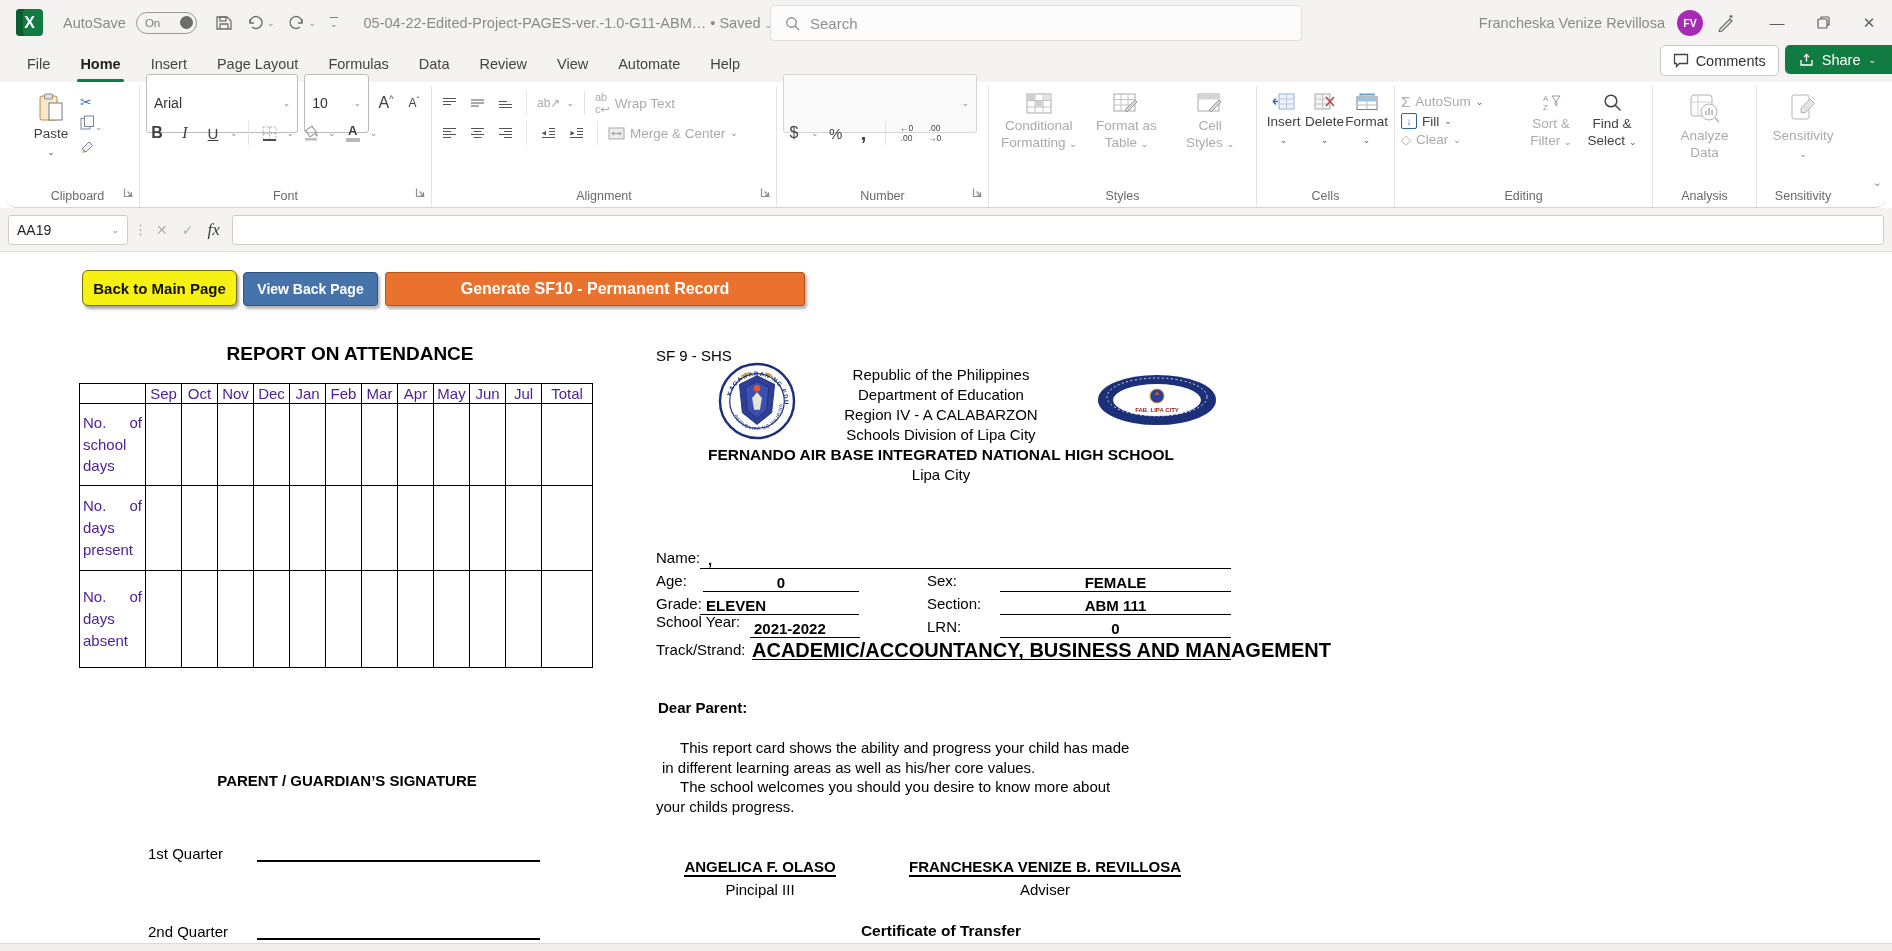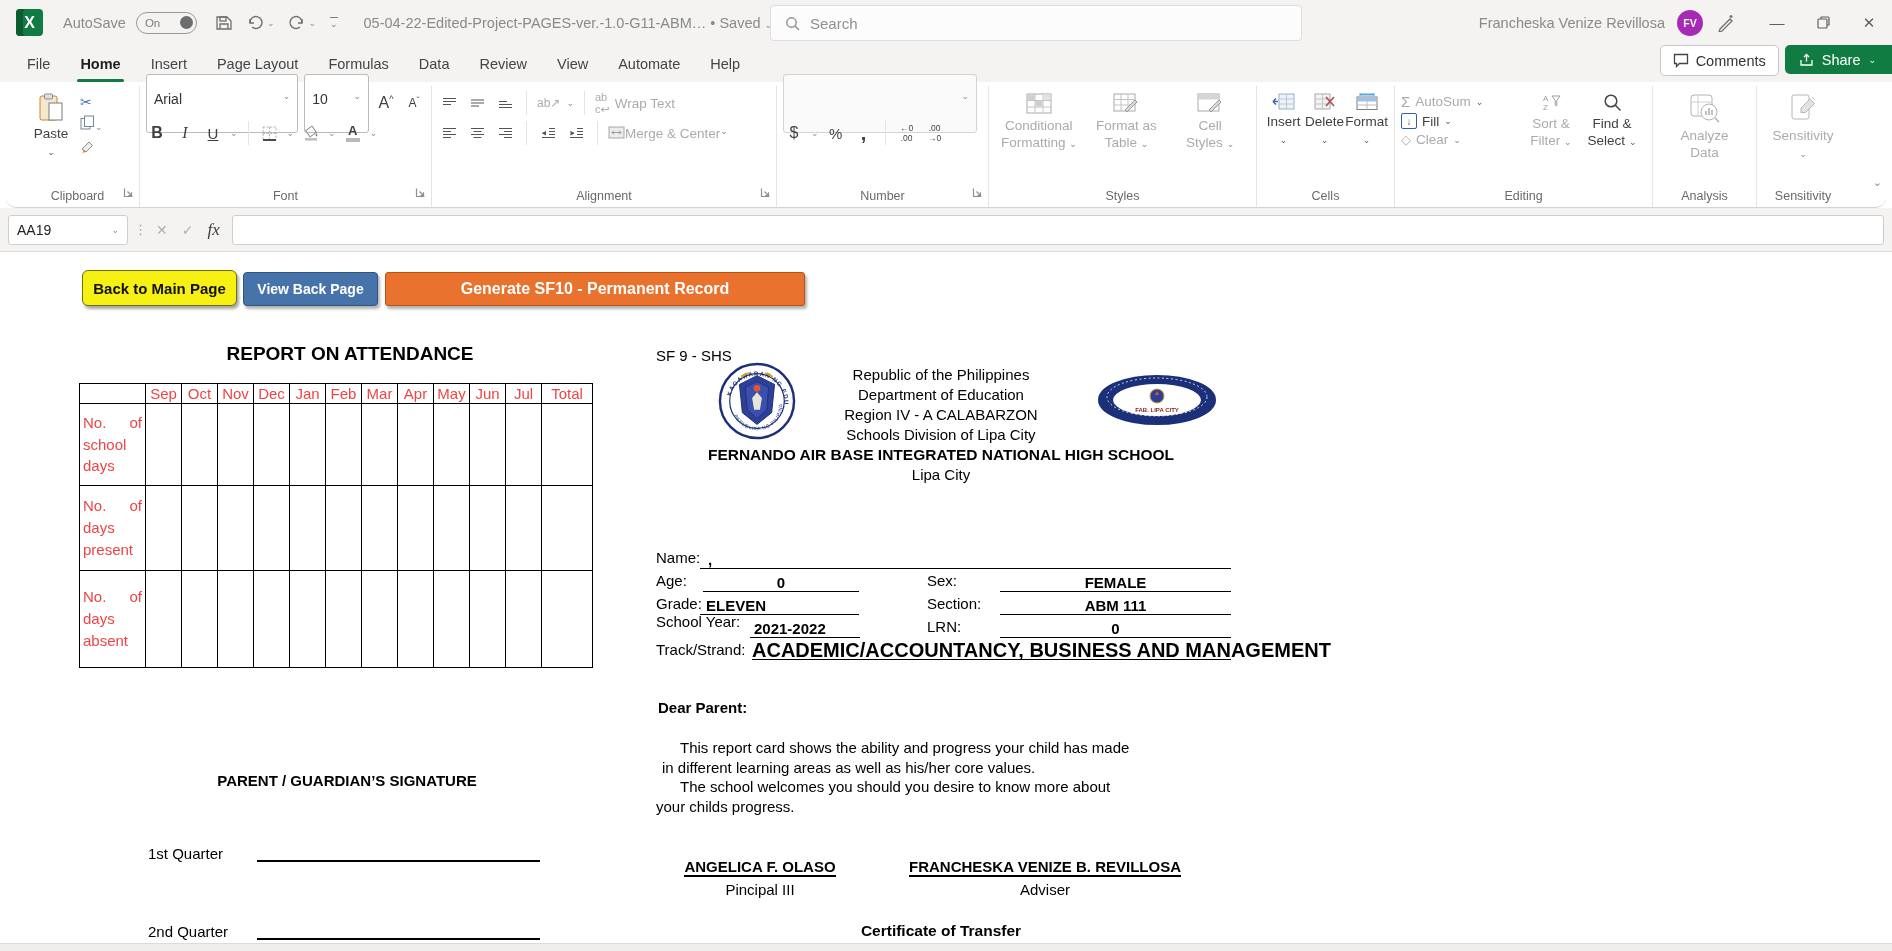--- a/index.html
+++ b/index.html
@@ -52,21 +52,21 @@
   .rgroup{position:relative;border-right:1px solid #e6e4e2;padding:2px 6px 20px 6px;box-sizing:border-box;flex:none;}
   .rlabel{position:absolute;bottom:4px;left:0;right:0;text-align:center;font-size:12.5px;color:#6a6a6a;}
   .launcher{position:absolute;right:5px;bottom:5px;}
   .bigbtn{display:flex;flex-direction:column;align-items:center;justify-content:flex-start;
           text-align:center;font-size:13.5px;line-height:1.25;color:#3f3f3f;padding-top:5px;gap:4px;}
   .dis{color:#ababab !important;}
   .rrow{display:flex;align-items:center;gap:6px;height:30px;}
   .sbtn{min-width:22px;height:24px;display:flex;align-items:center;justify-content:center;color:#3f3f3f;}
   .chev{font-size:9px;color:#8a8a8a;}
   .chevd{font-size:9px;color:#5a5a5a;}
-  .combo{border:1px solid #bdbbb9;border-radius:3px;height:25px;display:flex;
+  .combo{border:1px solid #bdbbb9;border-radius:3px;height:25px;display:flex;align-items:center;
          justify-content:space-between;padding:16px 7px;font-size:14px;color:#333;background:#fff;}
   .vsep{width:1px;height:24px;background:#e6e4e2;margin:0 4px;}
   .stack2{display:flex;flex-direction:column;line-height:1;font-size:8.5px;color:#444;text-align:center;gap:1px;}
 
   
   .fbar{position:absolute;left:0;top:208px;width:100%;height:44px;background:#f4f3f2;
         border-bottom:1px solid #dddbd9;display:flex;align-items:center;box-sizing:border-box;}
   .namebox{margin-left:8px;width:102px;height:28px;background:#fff;border:1px solid #d0cecc;border-radius:3px;
            display:flex;align-items:center;justify-content:space-between;padding:0 8px;font-size:14px;color:#222;}
   .dots{color:#a0a0a0;margin:0 6px;font-size:13px;letter-spacing:1px;}
@@ -82,21 +82,21 @@
   .xbtn{position:absolute;font-family:"Liberation Sans",sans-serif;font-weight:bold;cursor:pointer;}
   .btn-yellow{left:82px;top:270px;width:155px;height:36px;background:#F7F013;border:1.5px solid #6e6e12;
               border-radius:6px;color:#111;font-size:15px;box-shadow:2px 3px 3px rgba(0,0,0,.35),0 0 0 2px #fff;}
   .btn-blue{left:243px;top:272px;width:135px;height:34px;background:#4673A9;border:1px solid #2e5480;
             border-radius:4px;color:#fff;font-size:14px;box-shadow:2px 3px 3px rgba(0,0,0,.3),0 0 0 2px #fff;}
   .btn-orange{left:385px;top:272px;width:420px;height:34px;background:#E9732E;border:1px solid #b85312;
               border-radius:3px;color:#fff;font-size:16px;box-shadow:2px 3px 3px rgba(0,0,0,.3),0 0 0 2px #fff;}
 
   .att-title{left:180px;top:343px;width:340px;text-align:center;font-weight:bold;font-size:19px;color:#000;}
   .att-table{left:79px;top:383px;border-collapse:collapse;table-layout:fixed;}
-  .att-table td{border:1px solid #000;font-size:15px;color:#ef4444;overflow:hidden;}
+  .att-table td{border:1px solid #000;font-size:15px;color:#4c1d95;overflow:hidden;}
   .att-table .mh{text-align:center;padding:0;}
   .att-table .rl{padding:2px 3px;text-align:justify;vertical-align:middle;line-height:1.45;}
 
   .sheet-text{color:#000;font-size:15px;white-space:nowrap;}
   .b{font-weight:bold;}
   .ctr{text-align:center;}
   .fval{position:absolute;height:20px;line-height:21px;font-weight:bold;font-size:15px;color:#000;
         border-bottom:1.5px solid #000;white-space:nowrap;box-sizing:border-box;}
   .hline{position:absolute;height:1.5px;background:#000;}
 
@@ -344,21 +344,21 @@
               <path d="M5 4.5 L1.5 6.2 L5 8" fill="#555"></path>
             </svg>
           </span>
         <span class="sbtn">
           <svg width="15" height="13" fill="none" stroke="#555">
               <path d="M8 1.5h6 M8 4.5h6 M8 7.5h6 M1 10.5h13"></path>
               <path d="M1.5 4.5 L5 6.2 L1.5 8" fill="#555"></path>
             </svg>
           </span>
         <span class="vsep"></span>
-        <span class="dis" style="display:flex;font-size:13.5px">
+        <span class="dis" style="display:flex;align-items:center;gap:5px;font-size:13.5px">
           <svg width="17" height="13">
             <rect x="1" y="1" width="15" height="11" fill="#ececec" stroke="#a8a8a8"></rect>
             <path d="M4 6.5 h9 M4 6.5 l2-2 M4 6.5 l2 2 M13 6.5 l-2-2 M13 6.5 l-2 2" stroke="#9a9a9a" fill="none"></path>
           </svg>
           <span>Merge &amp; Center</span>
             <span class="chev">⌄</span>
         </span>
       </div>
       <span class="rlabel">Alignment</span>
       <span class="launcher">

